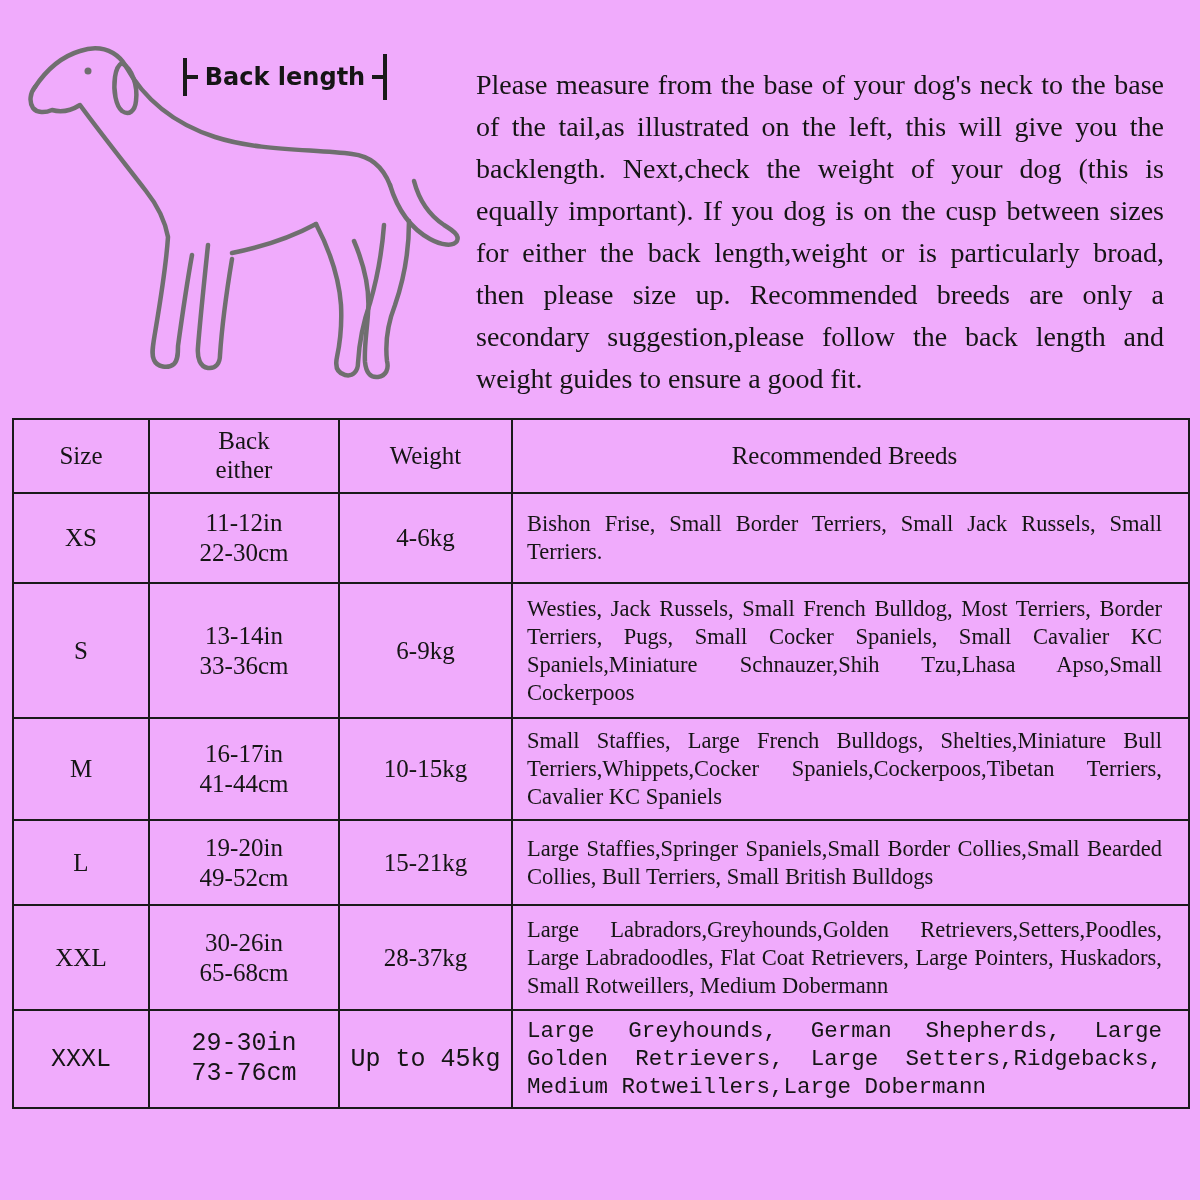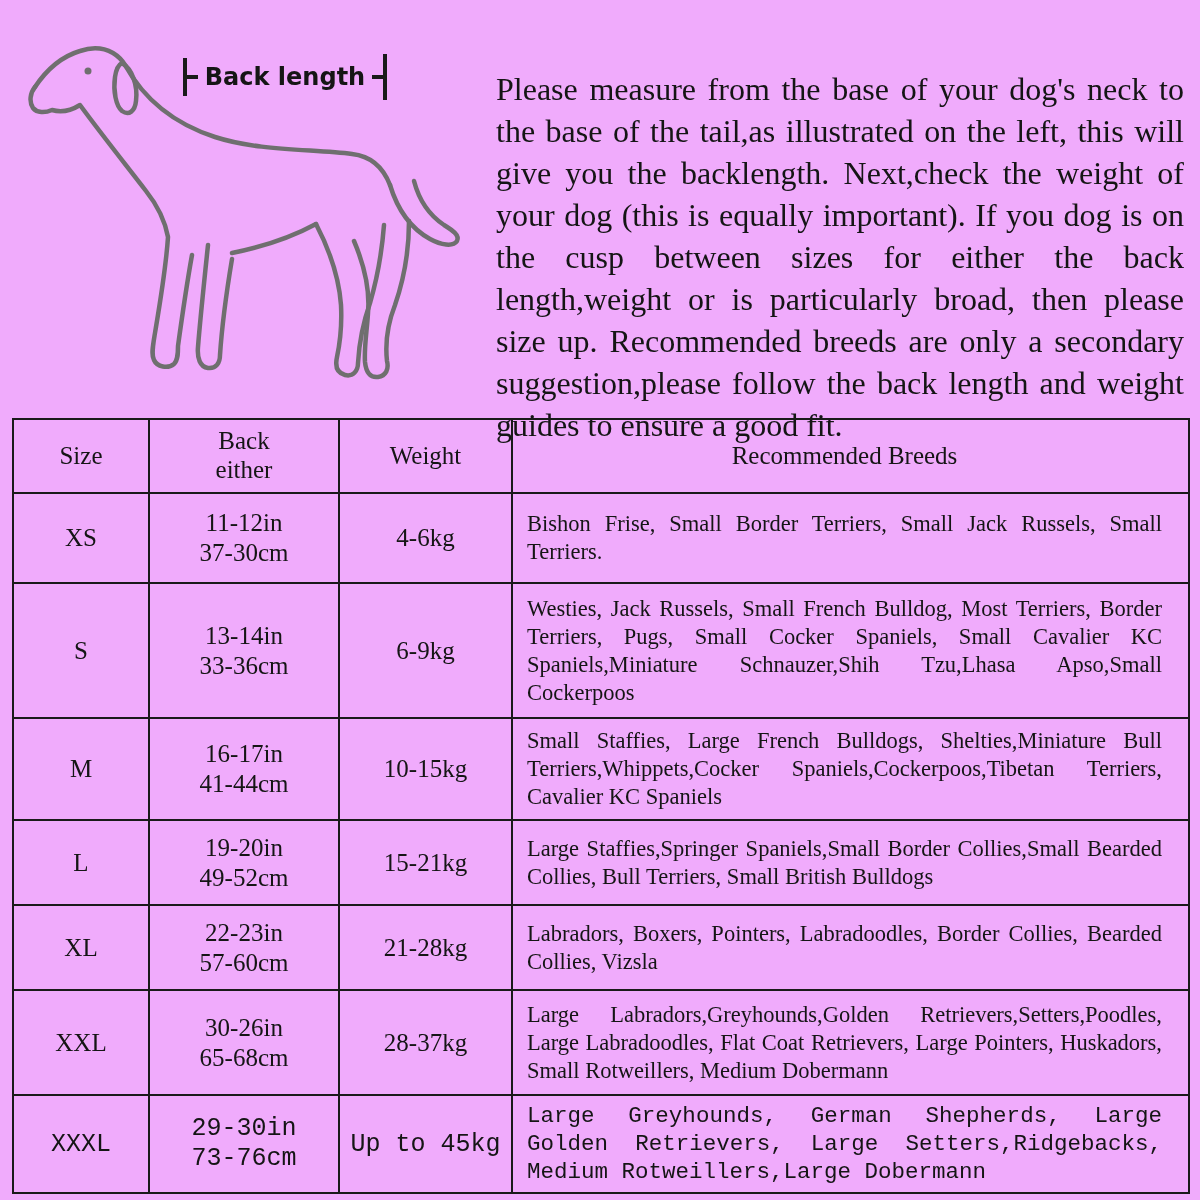--- a/index.html
+++ b/index.html
@@ -35,24 +35,24 @@
     font-weight: bold;
     font-size: 24px;
     color: #151515;
     white-space: nowrap;
     padding: 0 7px;
   }
 
   
   .instructions {
     position: absolute;
-    left: 496px;
+    left: 476px;
     top: 36px;
     width: 688px;
-    font-size: 32px;
+    font-size: 28px;
     line-height: 42px;
     text-align: justify;
     color: #151515;
   }
 
   
   .size-table {
     position: absolute;
     left: 12px;
     top: 418px;
@@ -133,21 +133,21 @@
         </th>
         <th>Weight</th>
         <th class="head-breeds">Recommended Breeds</th>
       </tr>
     </thead>
     <tbody>
       <tr class="r-0">
         <td>XS</td>
         <td class="cell-back">
           <span>11-12in</span><br>
-          <span>37-30cm</span>
+          <span>22-30cm</span>
         </td>
         <td>4-6kg</td>
         <td class="cell-breeds">Bishon Frise, Small Border Terriers, Small Jack Russels, Small Terriers.</td>
       </tr>
       <tr class="r-1">
         <td>S</td>
         <td class="cell-back">
           <span>13-14in</span><br>
           <span>33-36cm</span>
         </td>
@@ -165,29 +165,20 @@
       </tr>
       <tr class="r-3">
         <td>L</td>
         <td class="cell-back">
           <span>19-20in</span><br>
           <span>49-52cm</span>
         </td>
         <td>15-21kg</td>
         <td class="cell-breeds">Large Staffies,Springer Spaniels,Small Border Collies,Small Bearded Collies, Bull Terriers, Small British Bulldogs</td>
       </tr>
-      <tr class="r-4">
-        <td>XL</td>
-        <td class="cell-back">
-          <span>22-23in</span><br>
-          <span>57-60cm</span>
-        </td>
-        <td>21-28kg</td>
-        <td class="cell-breeds">Labradors, Boxers, Pointers, Labradoodles, Border Collies, Bearded Collies, Vizsla</td>
-      </tr>
       <tr class="r-5">
         <td>XXL</td>
         <td class="cell-back">
           <span>30-26in</span><br>
           <span>65-68cm</span>
         </td>
         <td>28-37kg</td>
         <td class="cell-breeds">Large Labradors,Greyhounds,Golden Retrievers,Setters,Poodles, Large Labradoodles, Flat Coat Retrievers, Large Pointers, Huskadors, Small Rotweillers, Medium Dobermann</td>
       </tr>
       <tr class="r-6">

